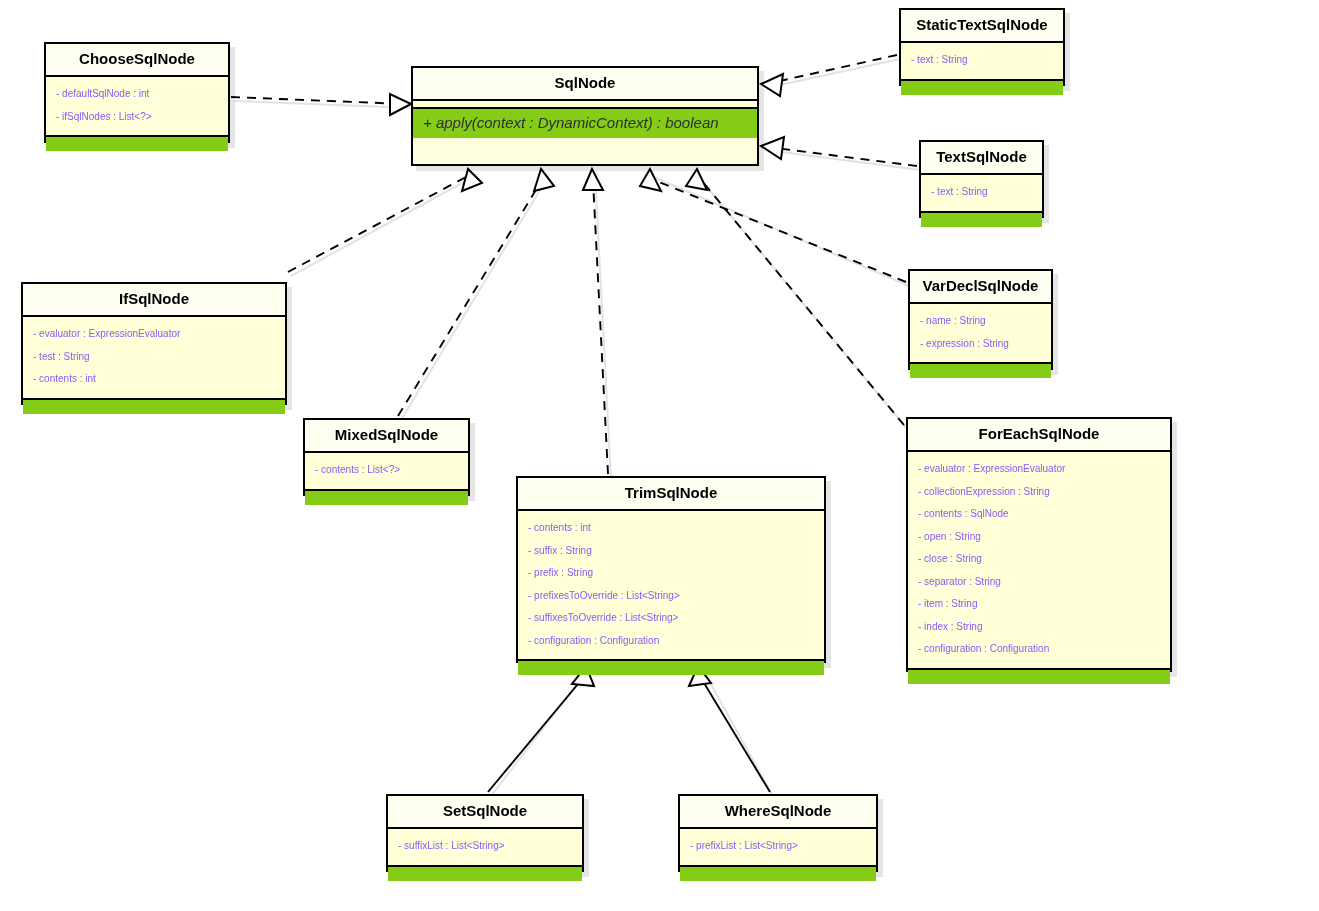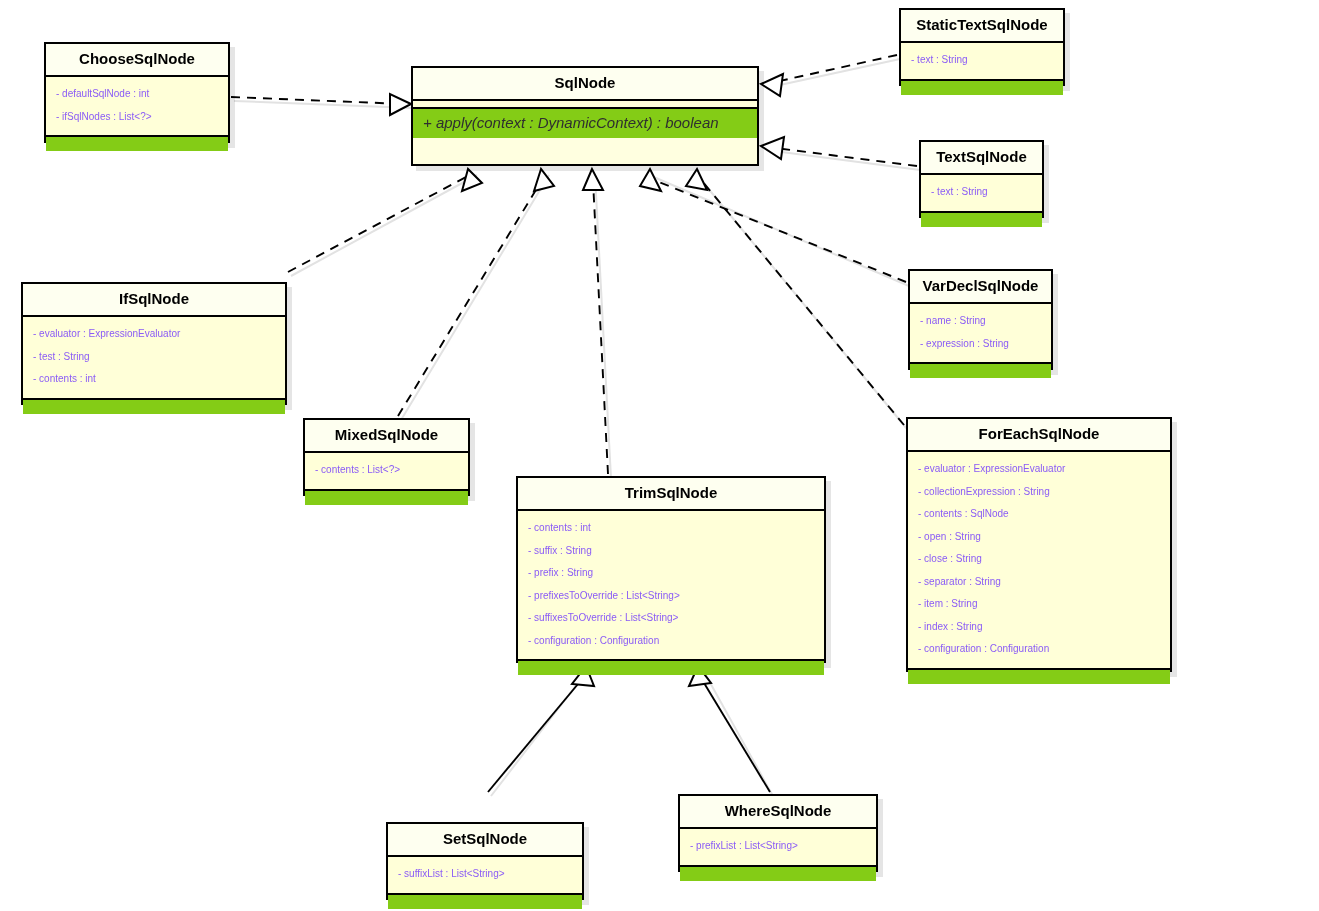--- a/index.html
+++ b/index.html
@@ -249,21 +249,21 @@
         <div class="cls-attrs">
           <div class="attr-line">- contents : int</div>
           <div class="attr-line">- suffix : String</div>
           <div class="attr-line">- prefix : String</div>
           <div class="attr-line">- prefixesToOverride : List&lt;String&gt;</div>
           <div class="attr-line">- suffixesToOverride : List&lt;String&gt;</div>
           <div class="attr-line">- configuration : Configuration</div>
         </div>
         <div class="cls-ops empty-ops"></div>
       </div>
-      <div class="uml-class" style="left: 386px; top: 822px; width: 198px; height: 78px;">
+      <div class="uml-class" style="left: 386px; top: 794px; width: 198px; height: 78px;">
         <div class="cls-title">
           <span class="cls-name">SetSqlNode</span>
         </div>
         <div class="cls-attrs">
           <div class="attr-line">- suffixList : List&lt;String&gt;</div>
         </div>
         <div class="cls-ops empty-ops"></div>
       </div>
       <div class="uml-class" style="left: 678px; top: 794px; width: 200px; height: 78px;">
         <div class="cls-title">

